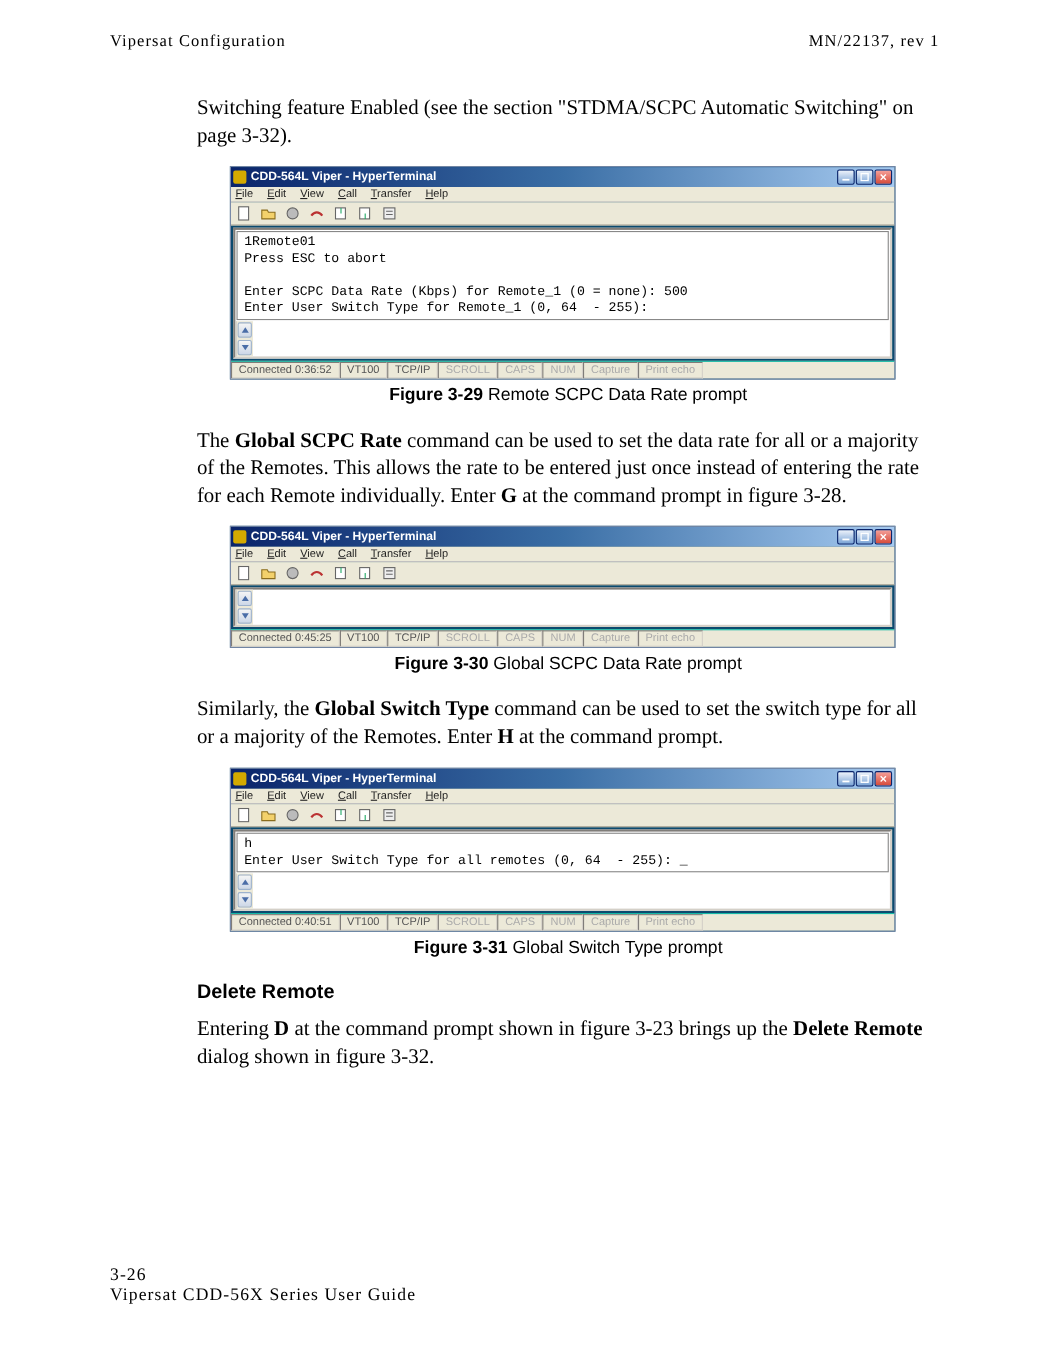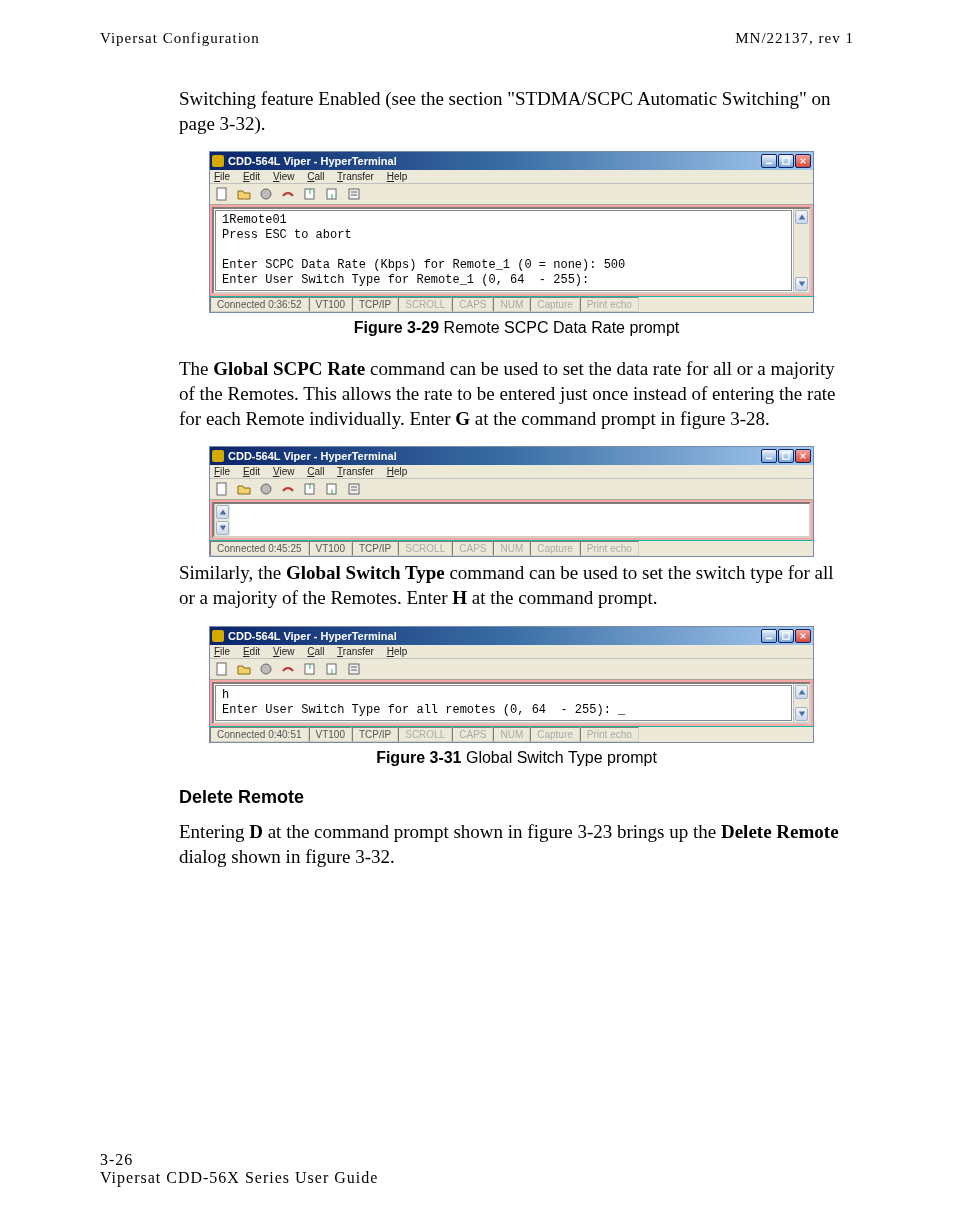--- a/index.html
+++ b/index.html
@@ -29,21 +29,21 @@
     font-size: 19px;
     line-height: 1.3;
     margin-bottom: 15px;
   }
   .body-text b { font-weight: bold; }
 
   
   .term-wrap { margin: 10px 0 4px 30px; width: 605px; }
   .term {
     border: 1px solid #7a8aa8;
-    background: #fca5a5;
+    background: #0c4a6e;
     font-family: Tahoma, Arial, sans-serif;
   }
   .titlebar {
     height: 18px;
     background: linear-gradient(to right, #0a246a, #3a6ea5, #a6caf0);
     display: flex;
     align-items: center;
     justify-content: space-between;
     padding: 0 2px;
   }
@@ -87,20 +87,21 @@
     width: 16px; height: 16px;
     display: inline-flex; align-items: center; justify-content: center;
   }
   .tbtn svg { width: 14px; height: 14px; }
 
   .termbody {
     display: flex;
     background: #fff;
     border: 2px inset #d4d0c8;
     margin: 2px;
+    flex-direction: column;
   }
   .termcontent {
     flex: 1;
     background: #fff;
     font-family: "Courier New", Courier, monospace;
     font-size: 12px;
     color: #000;
     padding: 2px 6px;
     white-space: pre;
     line-height: 1.25;
@@ -383,20 +384,21 @@
           <span class="cell">VT100</span>
           <span class="cell">TCP/IP</span>
           <span class="cell dim">SCROLL</span>
           <span class="cell dim">CAPS</span>
           <span class="cell dim">NUM</span>
           <span class="cell dim">Capture</span>
           <span class="cell dim">Print echo</span>
         </div>
       </div>
     </div>
+    <p class="fig-caption"><b>Figure 3-30</b><span>   Global SCPC Data Rate prompt</span></p>
 
     <p class="body-text">
       <span>Similarly, the </span><b>Global Switch Type</b><span> command can be used to set the switch type for all or a majority of the Remotes. Enter </span><b>H</b><span> at the command prompt.</span>
     </p>
 
     <div class="term-wrap">
       <div class="term">
         <div class="titlebar">
           <div class="titlebar-left">
             <span class="ticon"></span>

